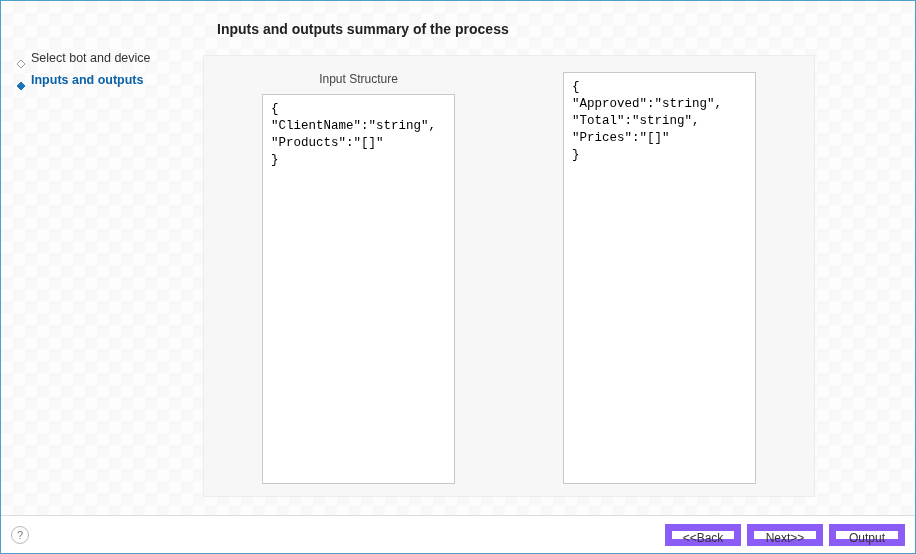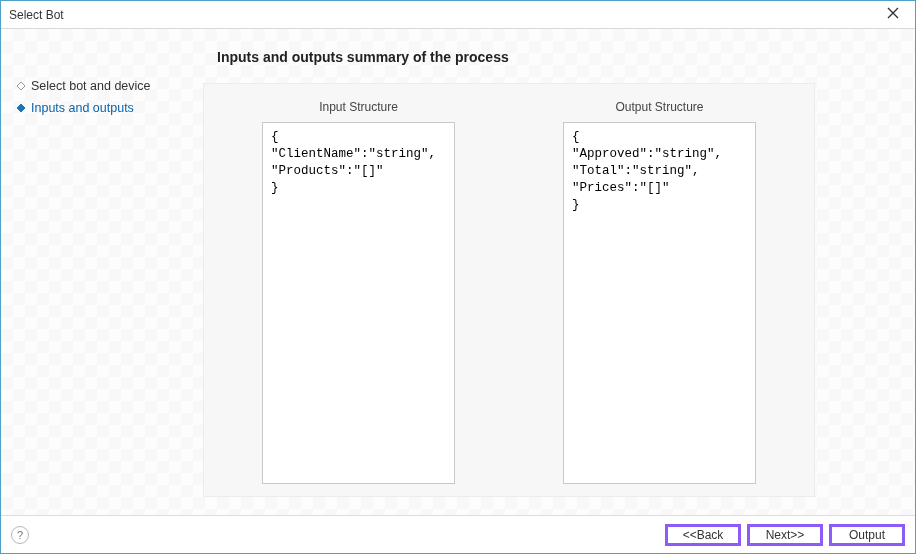--- a/index.html
+++ b/index.html
@@ -10,52 +10,42 @@
   .titlebar .close { width: 28px; height: 28px; display:flex; align-items:center; justify-content:center; cursor:pointer; }
   .titlebar .close svg { width: 12px; height: 12px; }
   .body { flex: 1; display: flex; background-image:
       linear-gradient(45deg, #f8f8f8 25%, transparent 25%, transparent 75%, #f8f8f8 75%),
       linear-gradient(45deg, #f8f8f8 25%, transparent 25%, transparent 75%, #f8f8f8 75%);
     background-size: 24px 24px;
     background-position: 0 0, 12px 12px;
     background-color: #fdfdfd;
   }
   .sidebar { width: 198px; padding: 46px 8px 8px 8px; }
-  .sidebar .step { display:flex; align-items:flex-start; gap:6px; padding: 4px 2px 4px 8px; font-size: 12.5px; color:#333; cursor:pointer; }
-  .sidebar .step.active { color:#0a62a9; }
+  .sidebar .step { display:flex; align-items:flex-end; gap:6px; padding: 4px 2px 4px 8px; font-size: 12.5px; color:#333; cursor:pointer; }
+  .sidebar .step.active { color:#0a62a9;font-weight:bold; }
   .bullet { width:8px; height:8px; }
   .main { flex:1; padding: 18px 10px 18px 4px; display:flex; flex-direction:column; }
   .main h1 { font-size: 14px; font-weight: bold; color:#222; margin: 2px 0 18px 14px; }
   .panel { flex:1; background:#f7f7f7; border:1px solid #ececec; padding: 16px 16px 12px 16px; display:flex; gap:24px; margin-right:90px; }
   .col { flex:1; display:flex; flex-direction:column;align-items:center; }
   .col .label { font-size:12px; color:#444; margin-bottom:8px; }
   .col textarea {
     flex:1; resize:none; border:1px solid #c9c9c9; background:#fff; padding:6px 8px;
     font-family: "Courier New", monospace; font-size:12.5px; line-height:1.35;
     overflow:auto; white-space:pre; color:#000;
   }
   .footer { height: 38px; border-top:1px solid #dcdcdc; background:#fff; display:flex; align-items:center; padding: 0 10px; }
   .help { width:18px; height:18px; border:1px solid #b8b8b8; border-radius:50%; display:flex; align-items:center; justify-content:center; color:#777; font-size:11px; cursor:pointer; }
   .footer .spacer { flex:1; }
-  .footer button { min-width:76px; height:22px; margin-left:6px; background:#fff; border:3px solid #8b5cf6; font-size:12px; color:#333; cursor:pointer; padding:0 10px; }
+  .footer button { min-width:76px; height:22px; margin-left:6px; background:#fff; border:7px solid #8b5cf6; font-size:12px; color:#333; cursor:pointer; padding:0 10px; }
 </style>
 </head>
 <body>
 
 <div class="window">
-  <div class="titlebar">
-    <div class="title">Select Bot</div>
-    <div class="close">
-      <span>
-        <svg viewBox="0 0 12 12">
-            <path d="M1 1 L11 11 M11 1 L1 11" stroke="#333" stroke-width="1.4" fill="none"></path>
-          </svg>
-      </span>
-    </div>
-  </div>
 
   <div class="body">
     <div class="sidebar">
       <div class="step">
         <span class="bullet">
           <svg viewBox="0 0 8 8">
               <path d="M4 0 L8 4 L4 8 L0 4 Z" fill="#fff" stroke="#9a9a9a" stroke-width="1"></path>
             </svg>
         </span>
         <span>Select bot and device</span>
@@ -74,21 +64,20 @@
       <h1>Inputs and outputs summary of the process</h1>
       <div class="panel">
         <div class="col">
           <div class="label">Input Structure</div>
           <textarea spellcheck="false" style="">{
 "ClientName":"string",
 "Products":"[]"
 }</textarea>
         </div>
         <div class="col">
-          <div class="label">Output Structure</div>
           <textarea spellcheck="false" style="">{
 "Approved":"string",
 "Total":"string",
 "Prices":"[]"
 }</textarea>
         </div>
       </div>
     </div>
   </div>
 

